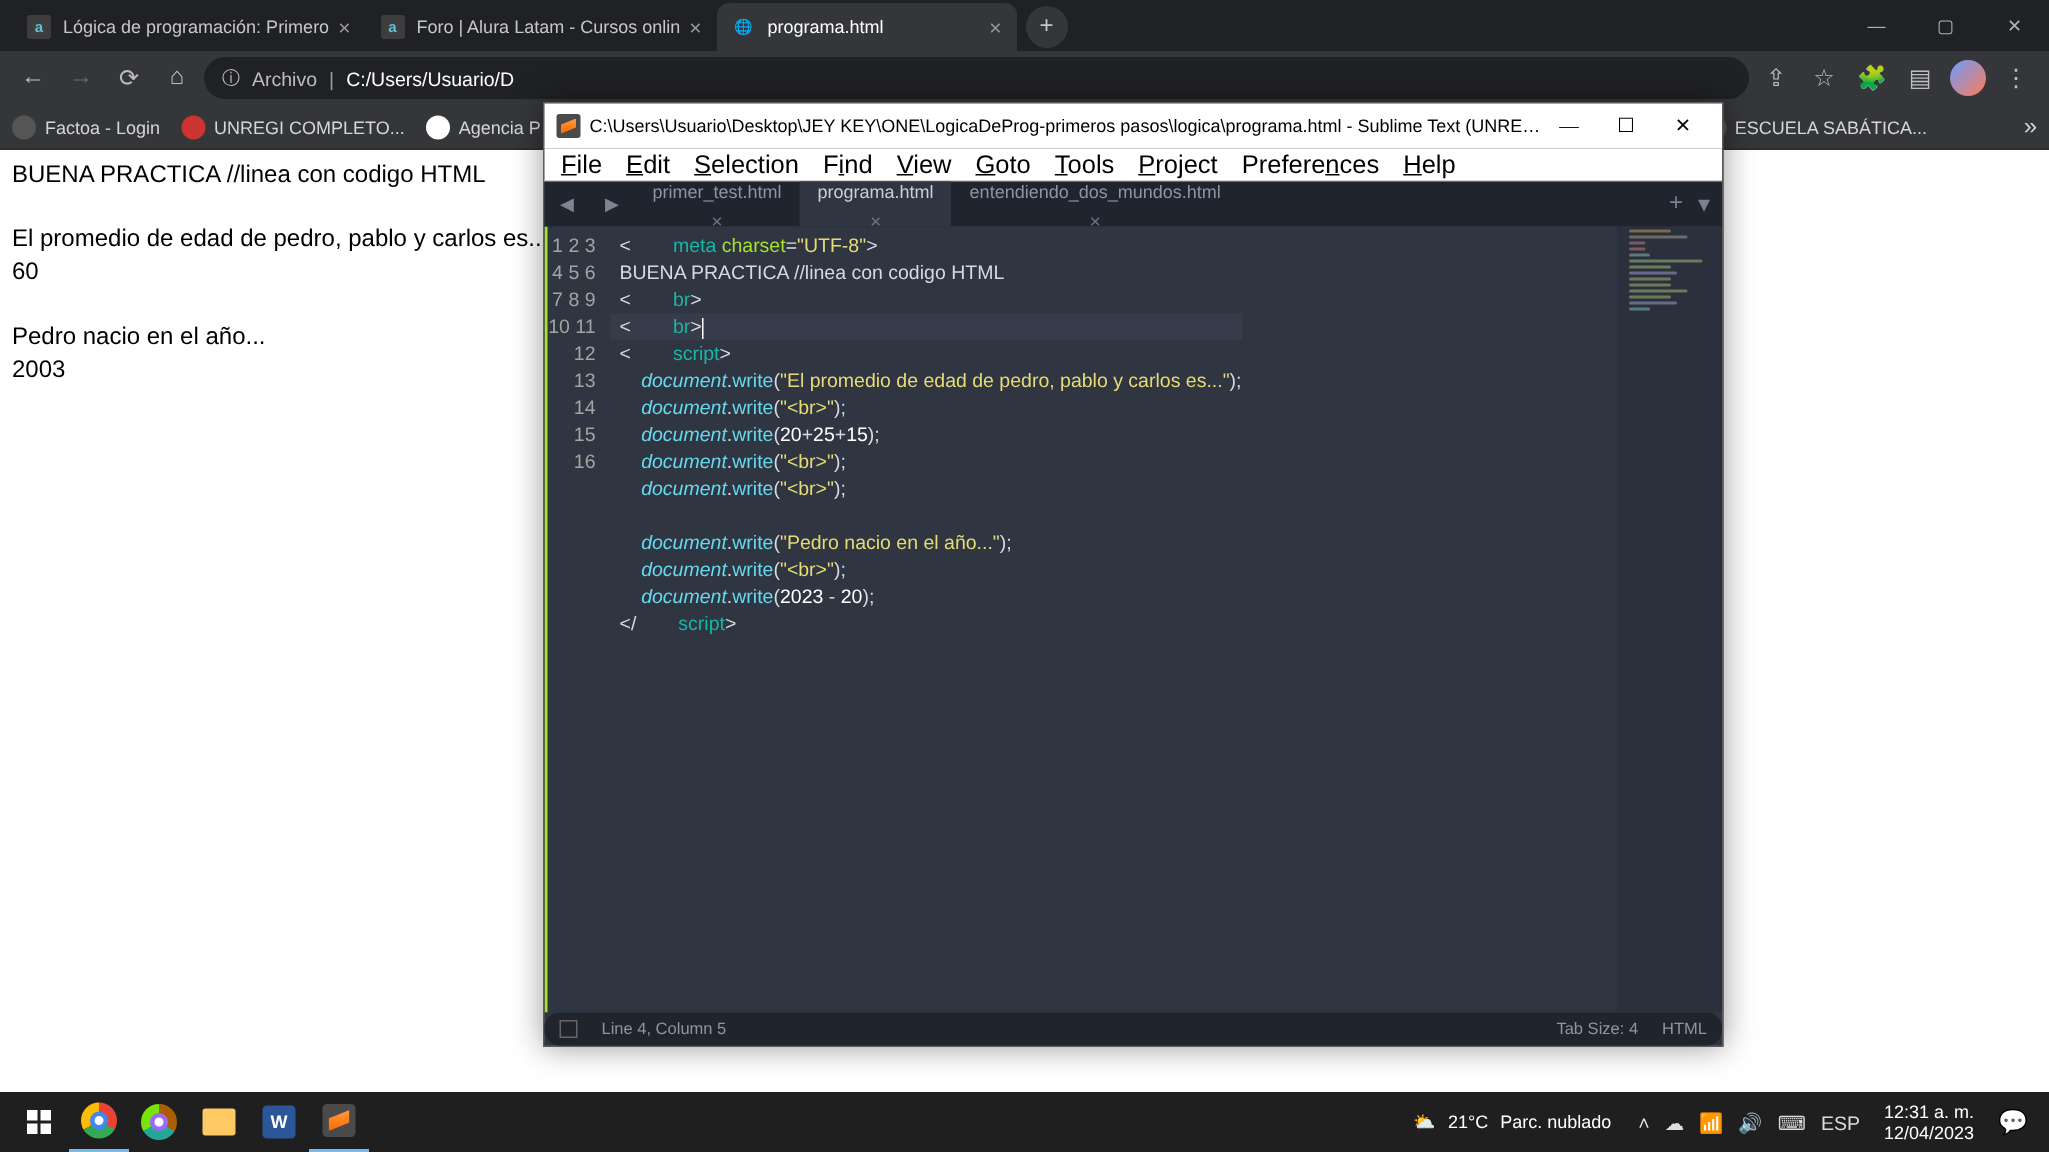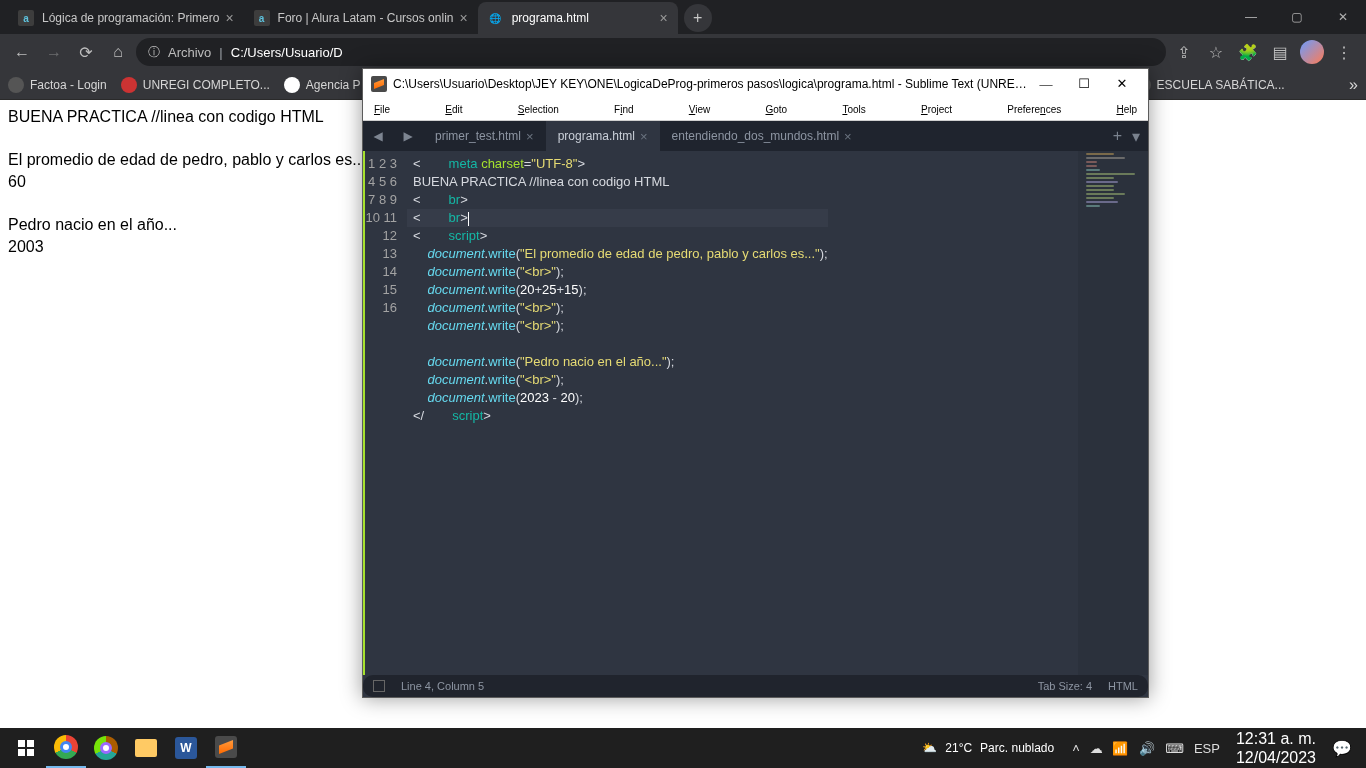--- a/index.html
+++ b/index.html
@@ -35,27 +35,27 @@
 
 
 .sublime { position: absolute; width: 787px; height: 630px; left: 362px; top: 68px; box-shadow: 0 0 20px rgba(0,0,0,0.4); background: #2f3541; display: flex; flex-direction: column; border: 1px solid #5c5c5c; }
 .sublime-title { height: 30px; background: #fff; display: flex; align-items: center; padding: 0 8px; font-size: 12px; color: #000; }
 .sublime-title .logo { width: 16px; height: 16px; background: #4a4a4a; margin-right: 6px; border-radius: 2px; position: relative; }
 .sublime-title .logo::after { content: ""; position: absolute; inset: 3px; background: linear-gradient(#ff9a3c, #ff6a00); clip-path: polygon(0 40%, 100% 0, 100% 60%, 0 100%); }
 .sublime-title .tt { flex: 1; white-space: nowrap; overflow: hidden; text-overflow: ellipsis; }
 .sublime-title .winbtns { display: flex; gap: 2px; }
 .sublime-title .winbtns div { width: 36px; height: 24px; display: flex; align-items: center; justify-content: center; cursor: pointer; font-family: "Segoe UI"; font-size: 13px; }
 
-.sublime-menu { height: 22px; background: #fff; display: flex; align-items: center; padding: 0 4px; font-size: 10px; gap: 2px; color: #000; border-bottom: 1px solid #d0d0d0; justify-content: space-between; }
+.sublime-menu { height: 22px; background: #fff; display: flex; align-items: center; padding: 0 4px; font-size: 17px; gap: 2px; color: #000; border-bottom: 1px solid #d0d0d0; }
 .sublime-menu span { padding: 2px 7px; cursor: pointer; }
 .sublime-menu span u { text-decoration: underline; }
 
 .sublime-tabs { height: 30px; background: #1f242e; display: flex; align-items: stretch; }
 .sublime-tabs .navarr { width: 30px; display: flex; align-items: center; justify-content: center; color: #7d8591; font-size: 12px; cursor: pointer; }
-.st-tab { display: flex; align-items: center; padding: 0 12px; font-size: 12px; color: #8d95a2; cursor: pointer; gap: 5px; }
+.st-tab { display: flex; align-items: center; padding: 0 12px; font-size: 12px; color: #8d95a2; cursor: pointer; gap: 5px; flex-direction: column; }
 .st-tab.active { background: #2f3541; color: #c9cfd8; }
 .st-tab .x { color: #6b7480; font-size: 13px; }
 .sublime-tabs .right { margin-left: auto; display: flex; align-items: center; padding-right: 8px; color: #7a828e; gap: 10px; }
 
 .editor { flex: 1; display: flex; font-family: Consolas, monospace; font-size: 13px; background: #2f3541; overflow: hidden; position: relative; }
 .gutter { width: 44px; text-align: right; padding: 4px 10px 0 0; color: #a3a3a3; line-height: 18px; border-left: 2px solid #a6e22e; }
 .code { padding: 4px 0 0 6px; color: #d6d9df; line-height: 18px; white-space: pre; }
 .code .tag { color: #14b8a6; padding-left: 28px; }
 .code .attr { color: #a6e22e; }
 .code .str { color: #e6db74; }
@@ -77,21 +77,21 @@
 .taskbar .start { font-size: 16px; color: #fff; }
 .taskbar .chrome-i { width: 24px; height: 24px; border-radius: 50%; background: conic-gradient(#ea4335 0 120deg,#34a853 120deg 240deg,#fbbc05 240deg 360deg); position: relative; }
 .taskbar .chrome-i::after { content: ""; position: absolute; inset: 6px; background: #fff; border-radius: 50%; border: 3px solid #4285f4; }
 .taskbar .fold { width: 22px; height: 18px; background: #ffca64; border-radius: 2px; position: relative; }
 .taskbar .word { width: 22px; height: 22px; background: #2b579a; border-radius: 3px; color: #fff; display: flex; align-items: center; justify-content: center; font-weight: bold; font-size: 12px; }
 .taskbar .subl { width: 22px; height: 22px; background: #4a4a4a; border-radius: 3px; position: relative; }
 .taskbar .subl::after { content: ""; position: absolute; inset: 4px; background: linear-gradient(#ff9a3c,#ff6a00); clip-path: polygon(0 40%,100% 0,100% 60%,0 100%); }
 .taskbar .active-app { border-bottom: 2px solid #76b9ed; }
 .taskbar .weather { margin-left: auto; display: flex; align-items: center; gap: 8px; padding: 0 10px; }
 .taskbar .systray { display: flex; align-items: center; gap: 10px; padding: 0 8px; color: #ddd; font-size: 13px; }
-.taskbar .clock { font-size: 16px; text-align: center; line-height: 1.2; padding: 0 8px; }
+.taskbar .clock { font-size: 12px; text-align: center; line-height: 1.2; padding: 0 8px; }
 .taskbar .notif { width: 36px; height: 40px; display: flex; align-items: center; justify-content: center; font-size: 16px; }
 .cursor-blink { display: inline-block; width: 1px; height: 14px; background: #fff; vertical-align: middle; animation: blink 1s infinite; }
 @keyframes blink { 50% { opacity: 0; } }
 .hl-line { background: #363c49; display: block; margin-left: -6px; padding-left: 6px; }
 </style>
 </head>
 <body>
 
 <div class="chrome-top">
   <div class="chrome-tabs">

